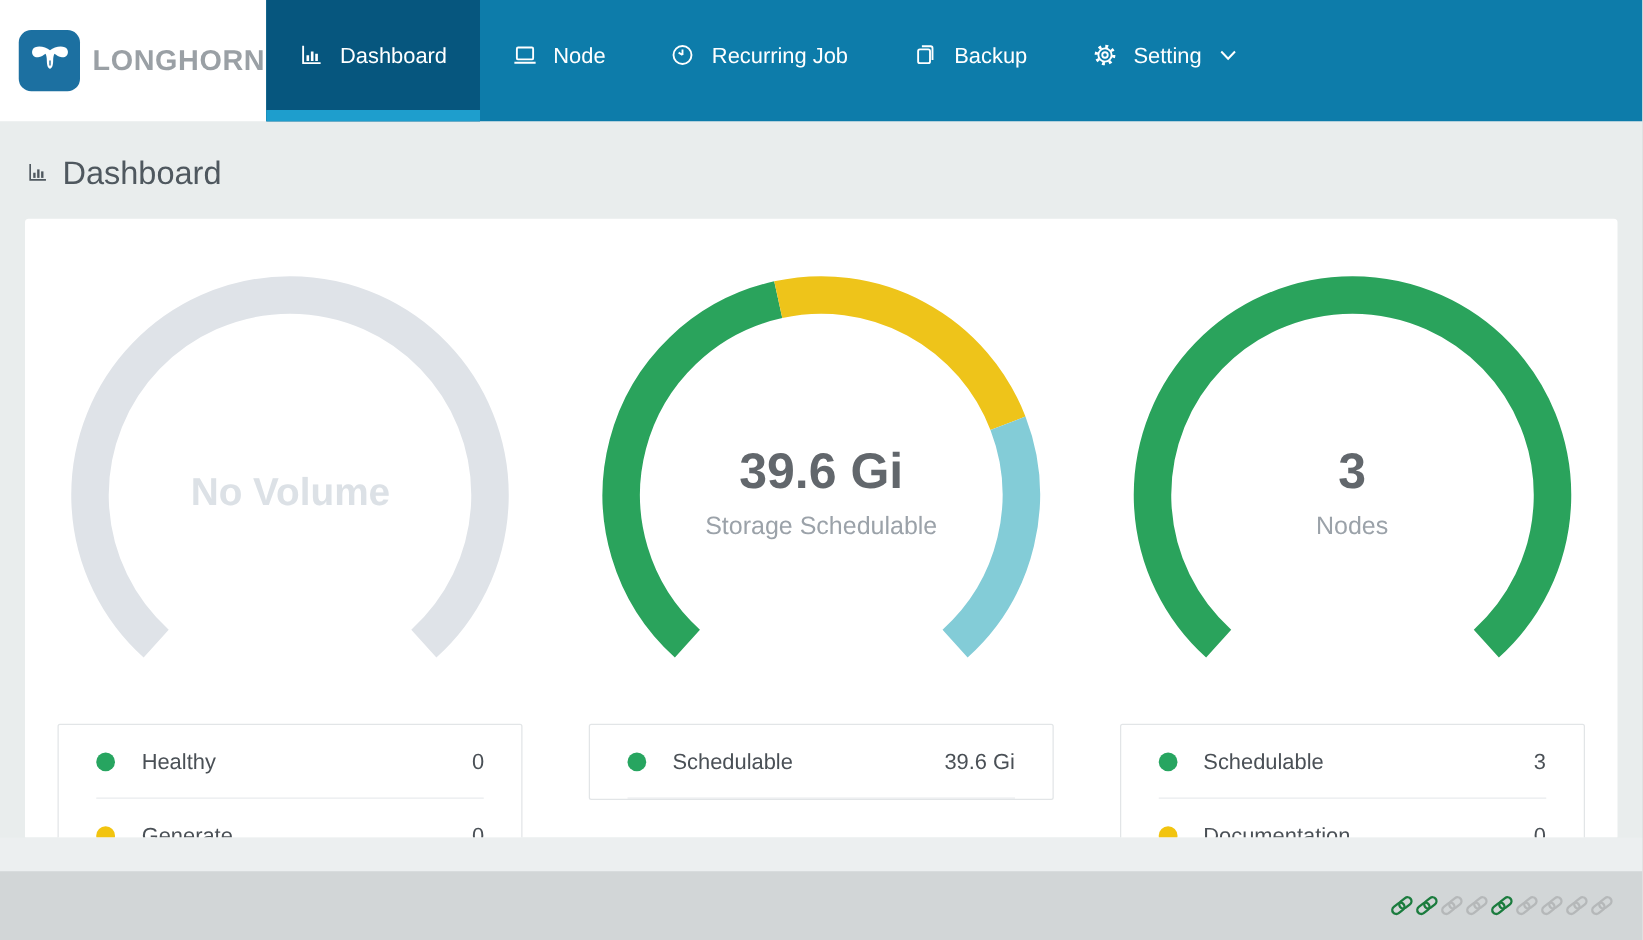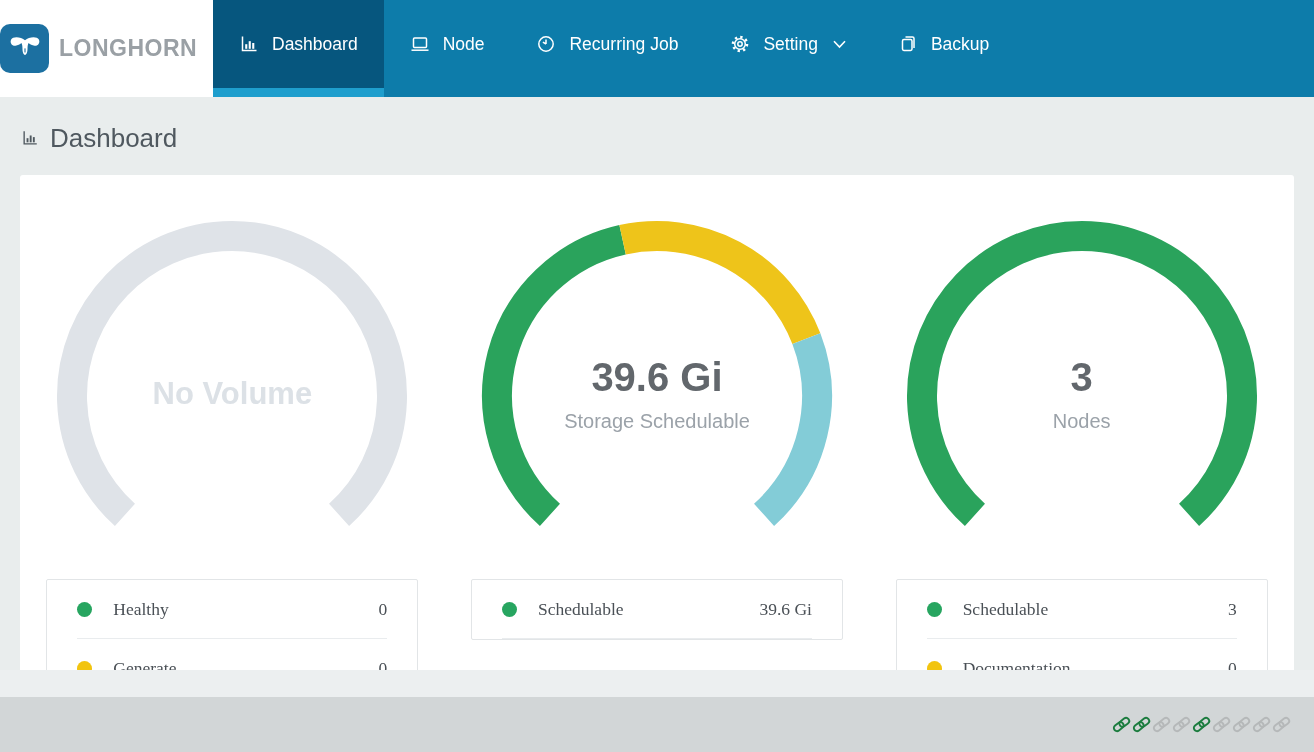--- a/index.html
+++ b/index.html
@@ -5,21 +5,21 @@
   html,body{margin:0;padding:0;background:#cfd3d4;}
   *{box-sizing:border-box;}
   .app{
     width:1314px;height:752px;
     font-family:"Liberation Sans","DejaVu Sans",sans-serif;
     display:flex;flex-direction:column;
     background:#e9eded;overflow:hidden;position:relative;
   }
   
   .nav{height:97px;display:flex;flex:0 0 auto;}
-  .logo{width:213px;background:#ffffff;display:flex;align-items:center;}
+  .logo{width:213px;background:#ffffff;display:flex;align-items:center;padding-left:15px;}
   .logo-mark{width:49px;height:49px;background:#1c70a1;border-radius:10px;display:flex;align-items:center;justify-content:center;flex:0 0 auto;}
   .logo-text{margin-left:10px;font-size:23px;font-weight:bold;color:#9aa0a5;letter-spacing:.5px;}
   .tabs{flex:1;display:flex;background:#0d7caa;}
   .tab{display:flex;align-items:center;gap:13px;padding:0 26px;color:#fff;font-size:17.5px;cursor:pointer;border-bottom:9px solid transparent;}
   .tab.active{background:#06567e;border-bottom:9px solid #1e9ecd;}
   .tab svg{display:block;}
   .chev{margin-left:2px;}
   
   .main{flex:1;overflow:hidden;}
   .page-title{display:flex;align-items:center;gap:11px;margin:25px 0 0 21px;color:#4f585f;font-size:26px;height:32px;}
@@ -29,21 +29,21 @@
   .gauge-wrap{position:relative;width:424px;height:356px;margin:34px auto 0;}
   .gauge-wrap svg{display:block;}
   .gauge-center{position:absolute;left:0;top:0;right:0;bottom:0;display:flex;flex-direction:column;align-items:center;justify-content:center;pointer-events:none;padding-top:14px;}
   .no-volume{font-size:31px;font-weight:bold;color:#dce1e6;}
   .big-num{font-size:40px;font-weight:bold;color:#62676c;}
   .gauge-sub{font-size:20px;color:#9ba2a9;margin-top:10px;}
   .gauge-sub:empty{display:none;}
   
   .legend-row{display:flex;margin-top:14px;}
   .legend-card{width:372px;margin:0 auto;background:#fff;border:1px solid #e2e5e7;border-radius:2px;}
-  .legend-item{display:flex;align-items:center;height:58px;padding:0 30px;font-size:17.5px;color:#4a5056;font-family:Liberation Serif, serif;}
+  .legend-item{display:flex;align-items:center;height:58px;padding:0 30px;font-size:17.5px;color:#4a5056;}
   .dot{width:15px;height:15px;border-radius:50%;margin-right:21px;flex:0 0 auto;}
   .legend-label{flex:1;}
   .legend-divider{height:1px;background:#e9ecee;margin:0 30px;}
   
   .strip{height:27px;background:#eceff0;flex:0 0 auto;}
   .footer{height:55px;background:#d2d6d7;flex:0 0 auto;display:flex;align-items:center;padding:0 23px;font-size:15.5px;}
   .flinks{display:flex;align-items:center;gap:26px;}
   .flink{color:#3e8fd9;cursor:pointer;text-decoration:none;}
   .chains{margin-left:auto;display:flex;align-items:center;}
   .chains span{display:inline-flex;width:19px;height:19px;margin-left:1px;}
@@ -86,37 +86,37 @@
 
       <div class="tab">
         <svg width="20" height="20" viewBox="0 0 20 20" fill="none" stroke="#fff" stroke-width="1.5">
           <circle cx="10" cy="10" r="7.2"></circle>
           <path d="M10 10 V5.6 M10 10 L6.9 8.1"></path>
         </svg>
         <span>Recurring Job</span>
       </div>
 
       <div class="tab">
+        <svg width="20" height="20" viewBox="0 0 20 20" fill="none" stroke="#fff" stroke-width="1.5">
+          <rect x="4.5" y="5.5" width="9.5" height="11" rx="1.4"></rect>
+          <path d="M7.5 3 h7 A1.5 1.5 0 0 1 16 4.5 V14"></path>
+        </svg>
+        <span>Backup</span>
+      </div>
+
+      <div class="tab">
         <svg width="20" height="20" viewBox="0 0 20 20" fill="none" stroke="#fff">
           <circle cx="10" cy="10" r="7" stroke-width="2.6" stroke-dasharray="2.3 3.2"></circle>
           <circle cx="10" cy="10" r="5.3" stroke-width="1.5"></circle>
           <circle cx="10" cy="10" r="2.2" stroke-width="1.5"></circle>
         </svg>
         <span>Setting</span>
         <svg class="chev" width="13" height="9" viewBox="0 0 13 9" fill="none" stroke="#fff" stroke-width="1.6">
           <path d="M1 1.2 L6.5 7 L12 1.2"></path>
         </svg>
-      </div>
-
-      <div class="tab">
-        <svg width="20" height="20" viewBox="0 0 20 20" fill="none" stroke="#fff" stroke-width="1.5">
-          <rect x="4.5" y="5.5" width="9.5" height="11" rx="1.4"></rect>
-          <path d="M7.5 3 h7 A1.5 1.5 0 0 1 16 4.5 V14"></path>
-        </svg>
-        <span>Backup</span>
       </div>
     </div>
   </div>
 
   <div class="main">
     <div class="page-title">
       <svg width="18" height="18" viewBox="0 0 20 20" fill="none" stroke="#4f585f" stroke-width="1.5">
         <path d="M3.5 2.5 V16.5 H17.5"></path>
         <rect x="6.2" y="10.2" width="2.1" height="4.6" fill="#4f585f" stroke="none"></rect>
         <rect x="9.7" y="7.2" width="2.1" height="7.6" fill="#4f585f" stroke="none"></rect>

